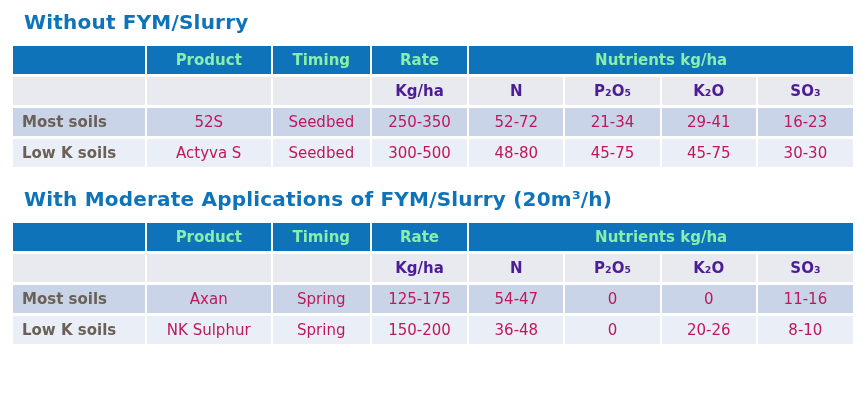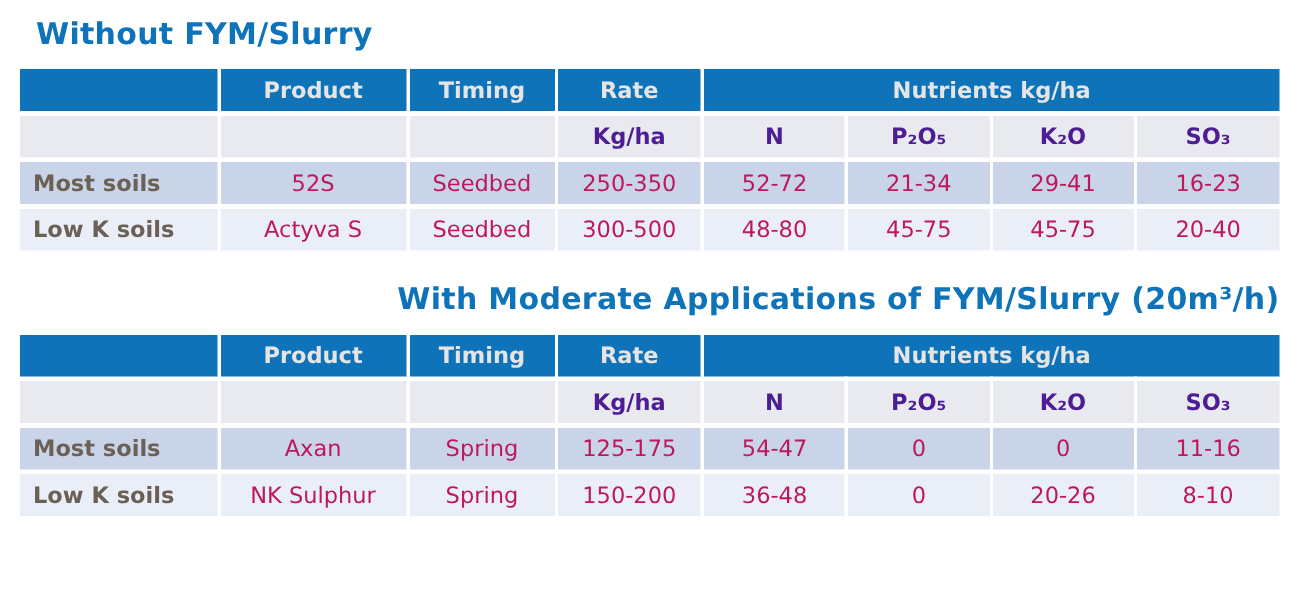--- a/index.html
+++ b/index.html
@@ -18,21 +18,20 @@
   }
   .section-title {
     font-size: 20px;
     font-weight: bold;
     color: #0e73b9;
     margin: 0 0 12px 11px;
     letter-spacing: 0.2px;
   }
   .section-title.second {
     margin-top: 17px;
-    text-align: right;
   }
   table.fert {
     width: 100%;
     border-collapse: collapse;
     table-layout: fixed;
   }
   table.fert th, table.fert td {
     border-right: 2px solid #ffffff;
     border-bottom: 3px solid #ffffff;
     text-align: center;
@@ -42,21 +41,21 @@
     height: 28px;
     overflow: hidden;
     white-space: nowrap;
   }
   table.fert th:last-child, table.fert td:last-child {
     border-right: none;
   }
   
   table.fert thead tr.head th {
     background: #0e73b9;
-    color: #e5e5e5;
+    color: #86efac;
     font-weight: bold;
   }
   
   table.fert thead tr.subhead td {
     background: #e9eaef;
     color: #4c1d95;
     font-weight: bold;
   }
   
   table.fert tbody tr:nth-child(odd) td { background: #c9d4e8; }
@@ -121,21 +120,21 @@
           <td>16-23</td>
         </tr>
         <tr>
           <td class="rowlabel">Low K soils</td>
           <td>Actyva S</td>
           <td>Seedbed</td>
           <td>300-500</td>
           <td>48-80</td>
           <td>45-75</td>
           <td>45-75</td>
-          <td>20-40</td>
+          <td>30-30</td>
         </tr>
       </tbody>
   </table>
 
   <h2 class="section-title second">With Moderate Applications of FYM/Slurry (20m³/h)</h2>
 
   <table class="fert">
     <colgroup>
       <col style="width:15.8%">
         <col style="width:15.0%">

